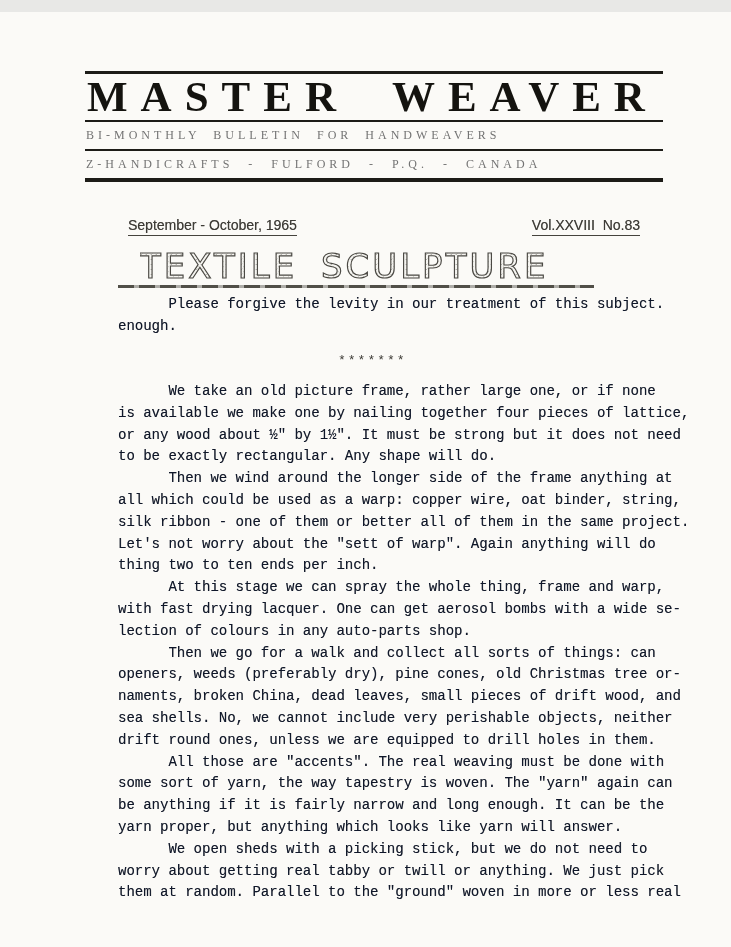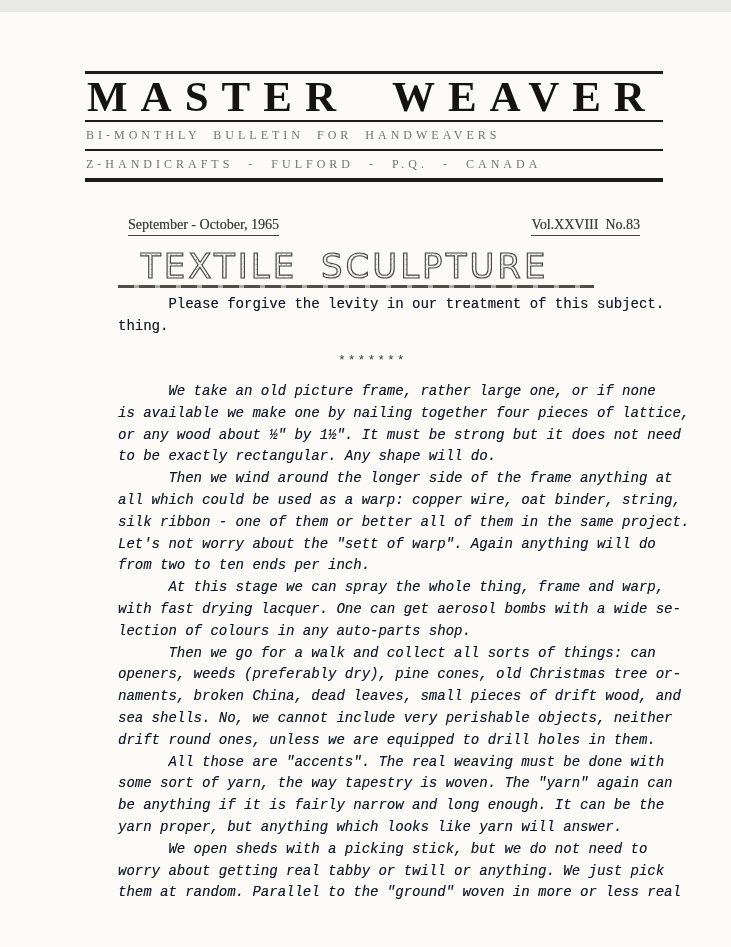--- a/index.html
+++ b/index.html
@@ -50,21 +50,21 @@
   .mast-sub.addr { word-spacing: 8px; }
 
   
   .issue-row {
     position: absolute;
     left: 128px;
     top: 204px;
     width: 512px;
     display: flex;
     justify-content: space-between;
-    font-family: Liberation Serif, serif;
+    font-family: Liberation Sans, sans-serif;
     font-size: 14px;
     line-height: 18px;
     color: #3d3b36;
     white-space: pre;
   }
   .issue-row span {
     border-bottom: 1.5px solid #45433d;
     padding-bottom: 1px;
     text-shadow: 0.2px 0.2px 0.3px rgba(61,59,54,0.6);
   }
@@ -94,21 +94,21 @@
     left: 118px;
     width: 585px;
     font-family: "Liberation Mono", monospace;
     font-size: 14px;
     color: #0f172a;
     text-shadow: 0.2px 0.2px 0.3px rgba(61,59,54,0.55);
   }
   .intro-block { top: 282px; line-height: 21.5px; }
   .main-block  { top: 369px; line-height: 21.8px; }
   .tline { white-space: pre; }
-  .para { margin: 0; font-style: italic; }
+  .para { margin: 0; }
   .separator {
     position: absolute;
     left: 338px;
     top: 341px;
     font-family: "Liberation Mono", monospace;
     font-size: 13px;
     letter-spacing: 2px;
     color: #3d3b36;
   }
 </style>
@@ -142,38 +142,38 @@
           <circle cx="2.6" cy="0.6" r="0.35" fill="#b0afa6"></circle>
         </pattern>
       </defs>
       <text x="0" y="30" font-family="DejaVu Sans, sans-serif" font-size="34" letter-spacing="3" word-spacing="10" fill="url(#stipple)" stroke="#4b4944" stroke-width="1.15">TEXTILE SCULPTURE</text>
     </svg>
     <div class="title-underline"></div>
   </div>
 
   <div class="typetext intro-block">
       <div class="tline">      Please forgive the levity in our treatment of this subject.</div>
-      <div class="tline">thing.</div>
+      <div class="tline">enough.</div>
     </div>
 
   <div class="separator">*******</div>
 
   <div class="typetext main-block">
       <div class="para">
         <div class="tline">      We take an old picture frame, rather large one, or if none</div>
         <div class="tline">is available we make one by nailing together four pieces of lattice,</div>
         <div class="tline">or any wood about ½" by 1½". It must be strong but it does not need</div>
         <div class="tline">to be exactly rectangular. Any shape will do.</div>
       </div>
       <div class="para">
         <div class="tline">      Then we wind around the longer side of the frame anything at</div>
         <div class="tline">all which could be used as a warp: copper wire, oat binder, string,</div>
         <div class="tline">silk ribbon - one of them or better all of them in the same project.</div>
         <div class="tline">Let's not worry about the "sett of warp". Again anything will do</div>
-        <div class="tline">from two to ten ends per inch.</div>
+        <div class="tline">thing two to ten ends per inch.</div>
       </div>
       <div class="para">
         <div class="tline">      At this stage we can spray the whole thing, frame and warp,</div>
         <div class="tline">with fast drying lacquer. One can get aerosol bombs with a wide se-</div>
         <div class="tline">lection of colours in any auto-parts shop.</div>
       </div>
       <div class="para">
         <div class="tline">      Then we go for a walk and collect all sorts of things: can</div>
         <div class="tline">openers, weeds (preferably dry), pine cones, old Christmas tree or-</div>
         <div class="tline">naments, broken China, dead leaves, small pieces of drift wood, and</div>

